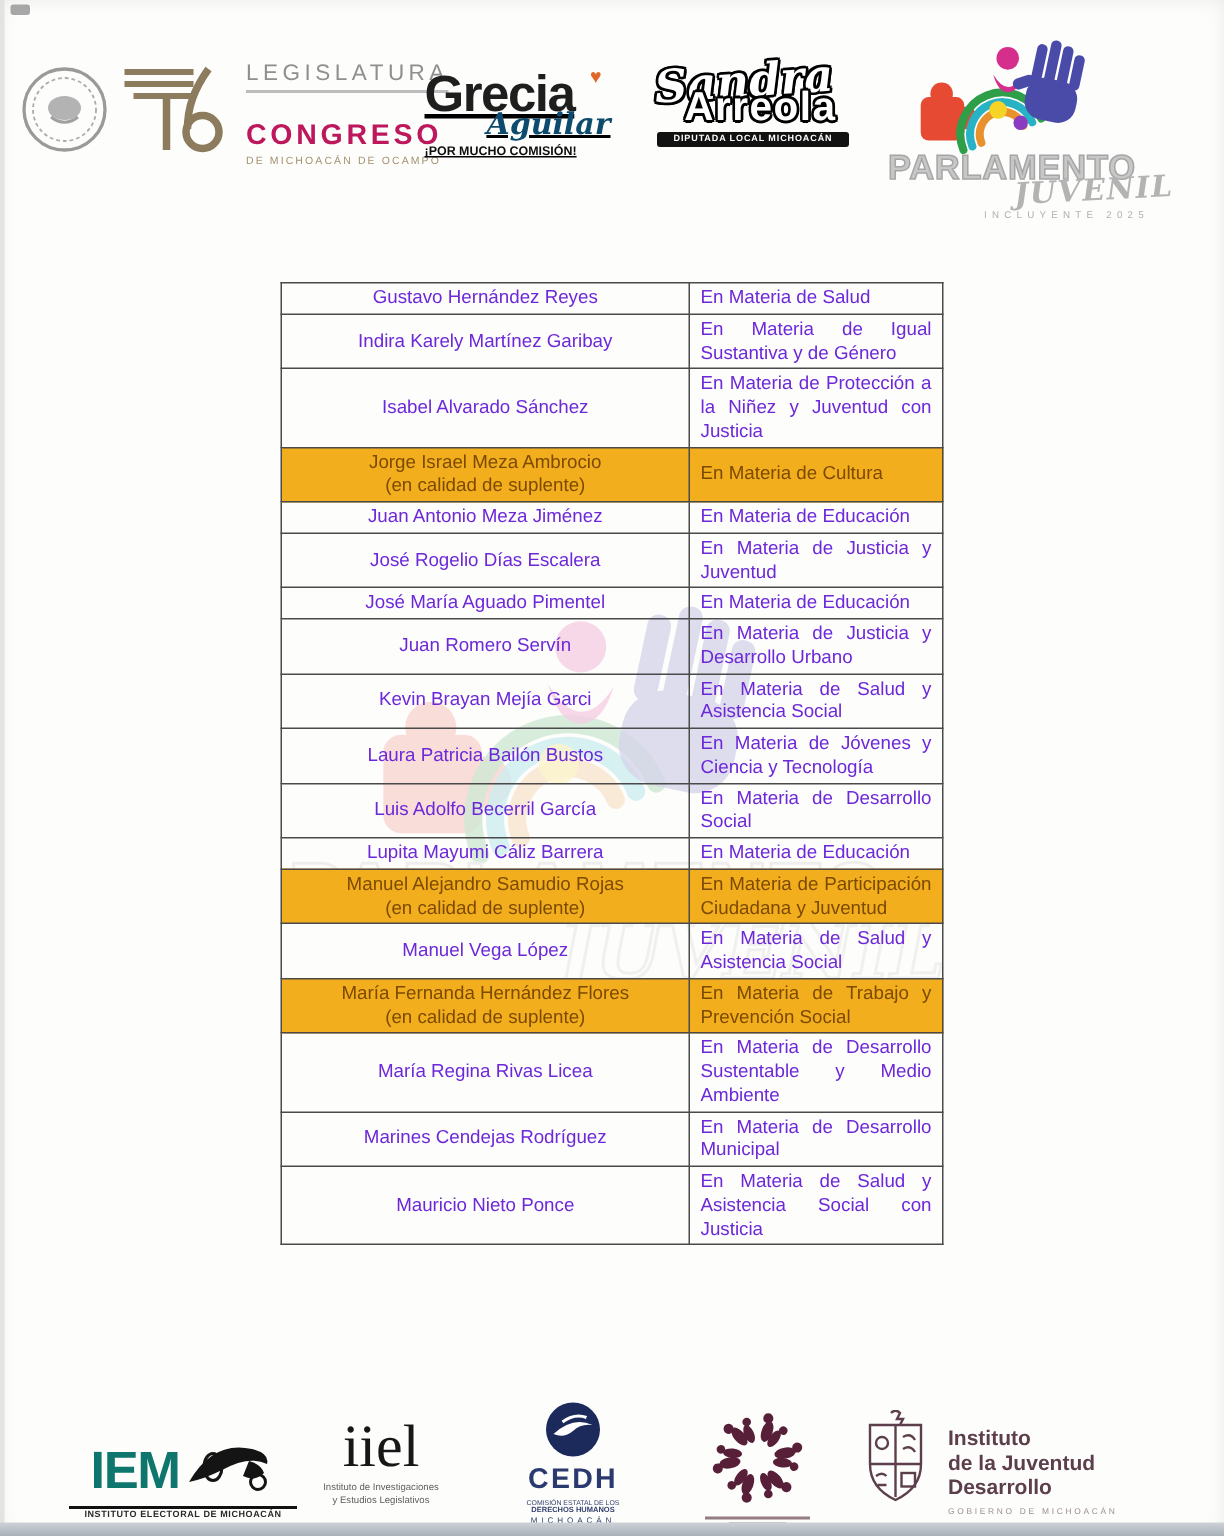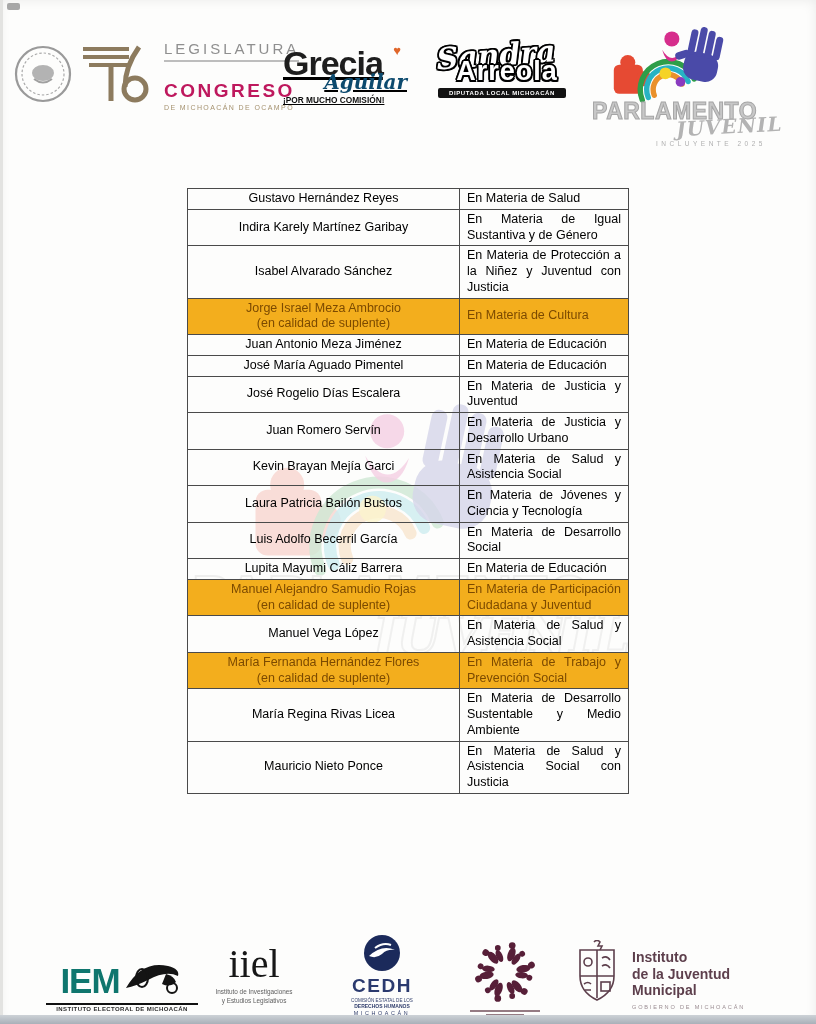--- a/index.html
+++ b/index.html
@@ -61,21 +61,21 @@
   .wm-title { font-size:56px; font-weight:900; letter-spacing:1px; color:transparent;
     -webkit-text-stroke:2px #bdbdbd; line-height:1; margin-top:-30px; }
   .wm-sub { font-family:"DejaVu Serif",serif; font-style:italic; font-weight:900;
     font-size:52px; color:transparent; -webkit-text-stroke:2px #c4c4c4;
     margin:-14px 0 0 180px; line-height:1; }
   .wm-tag { font-size:15px; letter-spacing:9px; color:#d2d2d2; margin:2px 0 0 150px; }
 
   
   table.delegates { position:absolute; left:187px; top:188px; width:441px;
     border-collapse:collapse; z-index:2; table-layout:fixed; }
-  table.delegates td { border:1.6px solid #4a4a4a; font-size:12.5px; color:#000000;
+  table.delegates td { border:1.6px solid #4a4a4a; font-size:12.5px; color:#6d28d9;
     vertical-align:middle; line-height:1.26; }
   td.name-cell { width:272px; text-align:center; padding:2px 6px; }
   td.materia-cell { width:169px; text-align:justify; padding:2px 7px; }
   tr.highlight td { background:var(--hl-bg,#F3AE1D); color:var(--hl-text,#7C4A00); }
 
   
   .f-iem { position:absolute; left:46px; top:958px; width:152px; text-align:center; }
   .f-iem .row { display:flex; align-items:center; justify-content:center; gap:2px; }
   .f-iem .acr { font-size:35px; font-weight:900; letter-spacing:-1px; color:#0f766e; line-height:1; }
   .f-iem .cap { font-size:6px; font-weight:bold; color:#2a2a2a; letter-spacing:.4px;
@@ -239,31 +239,31 @@
     </tr>
         <tr>
       <td class="name-cell">
         <div>Juan Antonio Meza Jiménez</div>
 
       </td>
       <td class="materia-cell">En Materia de Educación</td>
     </tr>
         <tr>
       <td class="name-cell">
+        <div>José Rogelio Días Escalera</div>
+
+      </td>
+      <td class="materia-cell">En Materia de Justicia y Juventud</td>
+    </tr>
+        <tr>
+      <td class="name-cell">
         <div>José María Aguado Pimentel</div>
 
       </td>
       <td class="materia-cell">En Materia de Educación</td>
-    </tr>
-        <tr>
-      <td class="name-cell">
-        <div>José Rogelio Días Escalera</div>
-
-      </td>
-      <td class="materia-cell">En Materia de Justicia y Juventud</td>
     </tr>
         <tr>
       <td class="name-cell">
         <div>Juan Romero Servín</div>
 
       </td>
       <td class="materia-cell">En Materia de Justicia y Desarrollo Urbano</td>
     </tr>
         <tr>
       <td class="name-cell">
@@ -313,20 +313,27 @@
         <div>(en calidad de suplente)</div>
       </td>
       <td class="materia-cell">En Materia de Trabajo y Prevención Social</td>
     </tr>
         <tr>
       <td class="name-cell">
         <div>María Regina Rivas Licea</div>
 
       </td>
       <td class="materia-cell">En Materia de Desarrollo Sustentable y Medio Ambiente</td>
+    </tr>
+        <tr>
+      <td class="name-cell">
+        <div>Marines Cendejas Rodríguez</div>
+
+      </td>
+      <td class="materia-cell">En Materia de Desarrollo Municipal</td>
     </tr>
         <tr>
       <td class="name-cell">
         <div>Mauricio Nieto Ponce</div>
 
       </td>
       <td class="materia-cell">En Materia de Salud y Asistencia Social con Justicia</td>
     </tr>
       </tbody>
   </table>
@@ -401,19 +408,19 @@
           <circle cx="16" cy="22" r="4"></circle>
           <path d="M30,18 q5,-3 8,2 M30,26 q5,-3 8,2"></path>
           <path d="M12,44 q4,-3 7,0 M13,50 h6"></path>
           <rect x="29" y="42" width="9" height="9"></rect>
         </g>
       </svg>
     </span>
     <span class="txt">
       <span class="l">Instituto</span>
       <span class="l">de la Juventud</span>
-      <span class="l">Municipal</span>
+      <span class="l">Desarrollo</span>
       <span class="cap">GOBIERNO DE MICHOACÁN</span>
     </span>
   </div>
 
   <div class="edge-bottom"></div>
 </div>
 
 </body></html>

